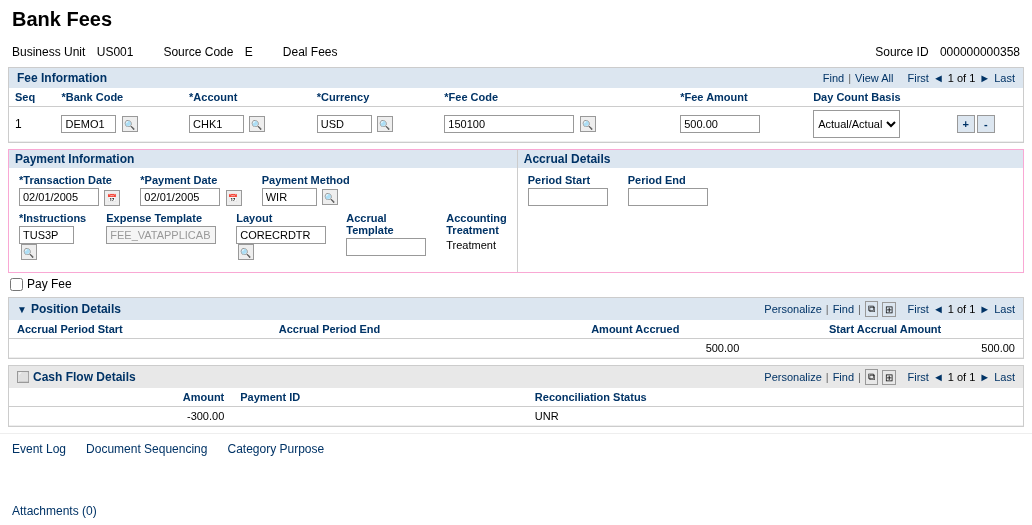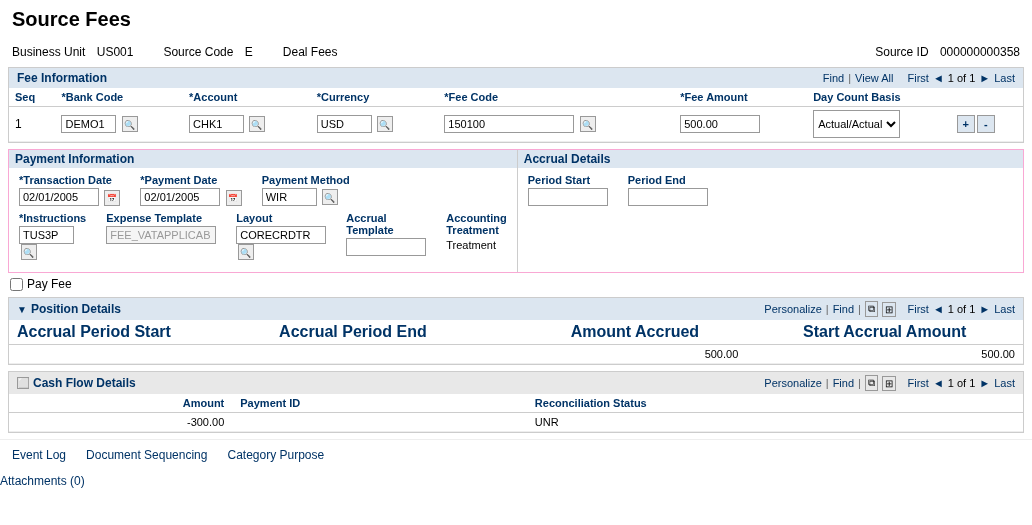--- a/index.html
+++ b/index.html
@@ -48,53 +48,53 @@
     .cal-icon { display: inline-block; width: 16px; height: 16px; background: #eee; border: 1px solid #999; cursor: pointer; font-size: 8px; text-align: center; line-height: 16px; margin-left: 2px; }
     
     .checkbox-row { display: flex; align-items: center; gap: 4px; margin: 4px 10px; }
     
     .details-section { border: 1px solid #ccc; margin: 6px 8px 0; }
     .details-header { background: #dce6f0; padding: 3px 8px; display: flex; align-items: center; justify-content: space-between; }
     .details-title { color: #036; font-weight: bold; font-size: 12px; display: flex; align-items: center; gap: 4px; }
     .collapse-icon { color: #036; font-size: 10px; cursor: pointer; }
     
     .details-table { width: 100%; border-collapse: collapse; }
-    .details-table th { color: #036; font-weight: bold; font-size: 16px; padding: 3px 8px; border-bottom: 1px solid #ccc; text-align: left; background: #fff; }
+    .details-table th { color: #036; font-weight: bold; font-size: 11px; padding: 3px 8px; border-bottom: 1px solid #ccc; text-align: left; background: #fff; }
     .details-table th.right { text-align: center; }
     .details-table td { padding: 3px 8px; font-size: 11px; border-bottom: 1px solid #eee; }
     .details-table td.right { text-align: right; }
     
     .cashflow-section { border: 1px solid #ccc; margin: 6px 8px 0; }
     .cashflow-header { background: #e8e8e8; padding: 3px 8px; display: flex; align-items: center; justify-content: space-between; }
     .cashflow-title { color: #036; font-weight: bold; font-size: 12px; display: flex; align-items: center; gap: 4px; }
     .expand-icon { display: inline-block; width: 12px; height: 12px; border: 1px solid #999; font-size: 9px; text-align: center; line-height: 11px; cursor: pointer; }
     
     .cashflow-table { width: 100%; border-collapse: collapse; }
     .cashflow-table th { color: #036; font-weight: bold; font-size: 11px; padding: 3px 8px; border-bottom: 1px solid #ccc; text-align: left; background: #fff; }
     .cashflow-table td { padding: 3px 8px; font-size: 11px; border-bottom: 1px solid #eee; }
     
     .footer-links { padding: 8px 12px; display: flex; gap: 20px; border-top: 1px solid #eee; margin-top: 6px; }
     .footer-link { color: #036; text-decoration: none; cursor: pointer; font-size: 12px; }
-    .attachments-row { padding: 4px 0; }
+    .attachments-row { padding: 4px 12px; margin-top: 36px; }
     .attachments-link { color: #036; text-decoration: none; font-size: 12px; cursor: pointer; }
     
     select { border: 1px solid #999; font-size: 11px; height: 28px; background: #fff; }
     
     .first-last { font-size: 11px; color: #036; }
     .nav-arrow { color: #036; cursor: pointer; font-size: 11px; }
     
     .grayed { color: #999; background: #f5f5f5; }
   </style>
 </head>
 <body>
 
 <div>
 
   <div class="page-header">
-    <div class="page-title">Source Fees</div>
+    <div class="page-title">Bank Fees</div>
   </div>
 
   <div class="meta-row">
     <div class="meta-item">
       <span class="meta-label">Business Unit</span>&nbsp;
       <span class="meta-value">US001</span>
     </div>
     <div class="meta-item">
       <span class="meta-label">Source Code</span>&nbsp;
       <span class="meta-value">E</span>

